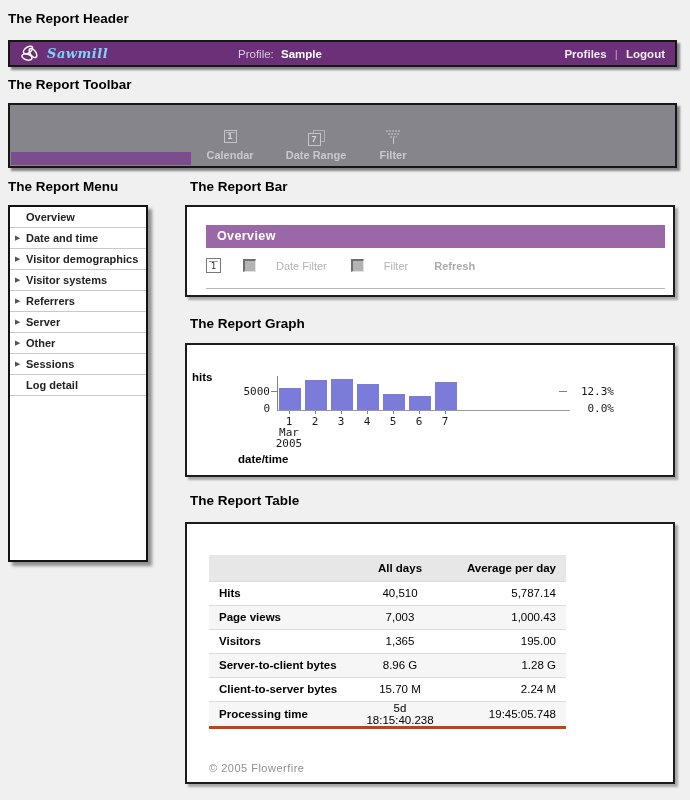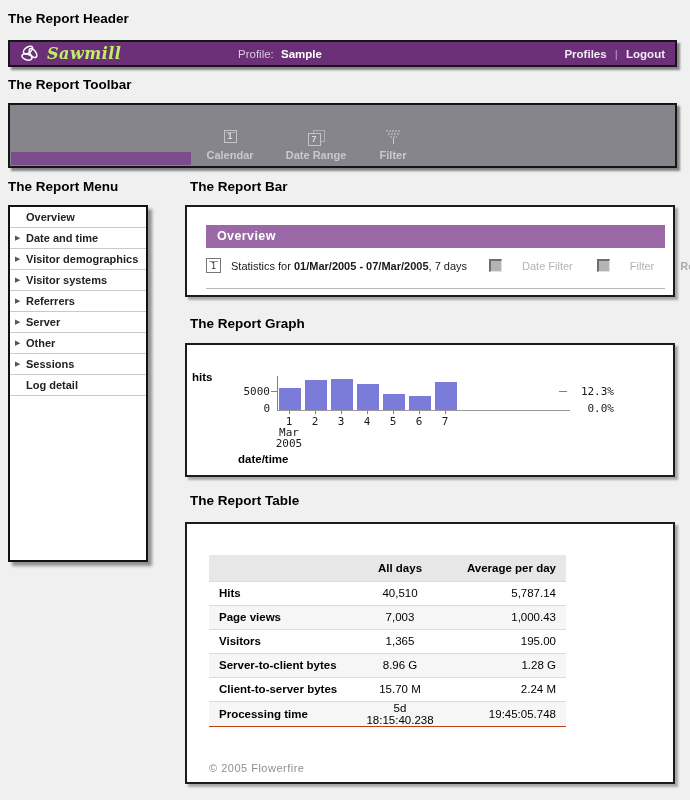--- a/index.html
+++ b/index.html
@@ -13,21 +13,21 @@
   }
   .sec-h { position:absolute; font-size:13.5px; font-weight:bold; color:#000; white-space:nowrap; }
 
   
   .hdr-bar {
     position:absolute; left:8px; top:40px; width:669px; height:27px;
     border:2px solid #161616; box-shadow:3px 3px 2px rgba(0,0,0,0.45);
     display:flex; align-items:center; padding:0 10px;
   }
   .brand { display:flex; align-items:center; gap:5px; cursor:default; }
-  .brand-name { color:#bef264; font-weight:bold; font-style:italic; font-size:16px;
+  .brand-name { color:#7dd3fc; font-weight:bold; font-style:italic; font-size:13px;
     font-family:"DejaVu Serif","Liberation Serif",serif; letter-spacing:0.5px; }
   .profile-wrap { position:absolute; left:228px; font-size:11.5px; white-space:nowrap; }
   .profile-label { color:#d9cbe2; }
   .profile-value { color:#fff; font-weight:bold; margin-left:4px; }
   .hdr-links { margin-left:auto; font-size:11.5px; font-weight:bold; color:#ece4f2; white-space:nowrap; }
   .hdr-links .sep { color:#bda6c9; font-weight:normal; margin:0 5px; }
   .hdr-link { color:#f2ecf6; text-decoration:none; }
 
   
   .toolbar {
@@ -90,21 +90,21 @@
   .gbar { position:absolute; bottom:0; width:22px; }
   .g-abs { position:absolute; white-space:nowrap; }
   .tick-h { position:absolute; height:1px; background:#808080; }
   .tick-v { position:absolute; width:1px; background:#808080; }
 
   
   .rt { position:absolute; left:22px; top:31px; width:357px; border-collapse:collapse; font-size:11.5px; }
   .rt thead td { background:#e7e7e7; height:26px; font-weight:bold; }
   .rt td { vertical-align:middle; }
   .rt tbody tr { height:24px; border-top:1px solid #dcdcdc; }
-  .rt tbody tr:last-child { border-bottom:1px solid #c2410c; }
+  .rt tbody tr:last-child { border-bottom:3px solid #c2410c; }
   .rt tbody tr:nth-child(even) { background:#f6f6f6; }
   .rt .c1 { width:150px; padding-left:10px; font-weight:bold; }
   .rt .c2 { width:82px; text-align:center; }
   .rt .c3 { width:125px; text-align:right; padding-right:10px; }
   .tbl-footer { position:absolute; left:22px; bottom:8px; color:#8f8f8f; font-size:11px; letter-spacing:0.5px; }
 </style>
 </head>
 <body>
 
 <div id="canvas">
@@ -188,21 +188,20 @@
       <li class="menu-item"><span class="arr">▶</span><span>Other</span></li>
       <li class="menu-item"><span class="arr">▶</span><span>Sessions</span></li>
       <li class="menu-item"><span>Log detail</span></li>
     </ul>
   </div>
 
   <div class="rep-box" id="bar-box">
     <div class="ov-bar" style="background: rgb(154, 103, 167);">Overview</div>
     <div class="stats-row">
       <span class="mini-cal">1</span>
-      <span class="stats-text"><span>Statistics for </span><b>01/Mar/2005 - 07/Mar/2005</b><span>, 7 days</span></span>
       <span class="chk gap22"></span>
       <span class="chk-lbl">Date Filter</span>
       <span class="chk gap24"></span>
       <span class="chk-lbl">Filter</span>
       <span class="refresh">Refresh</span>
     </div>
     <div class="bar-sep"></div>
   </div>
 
   <div class="rep-box" id="graph-box">

